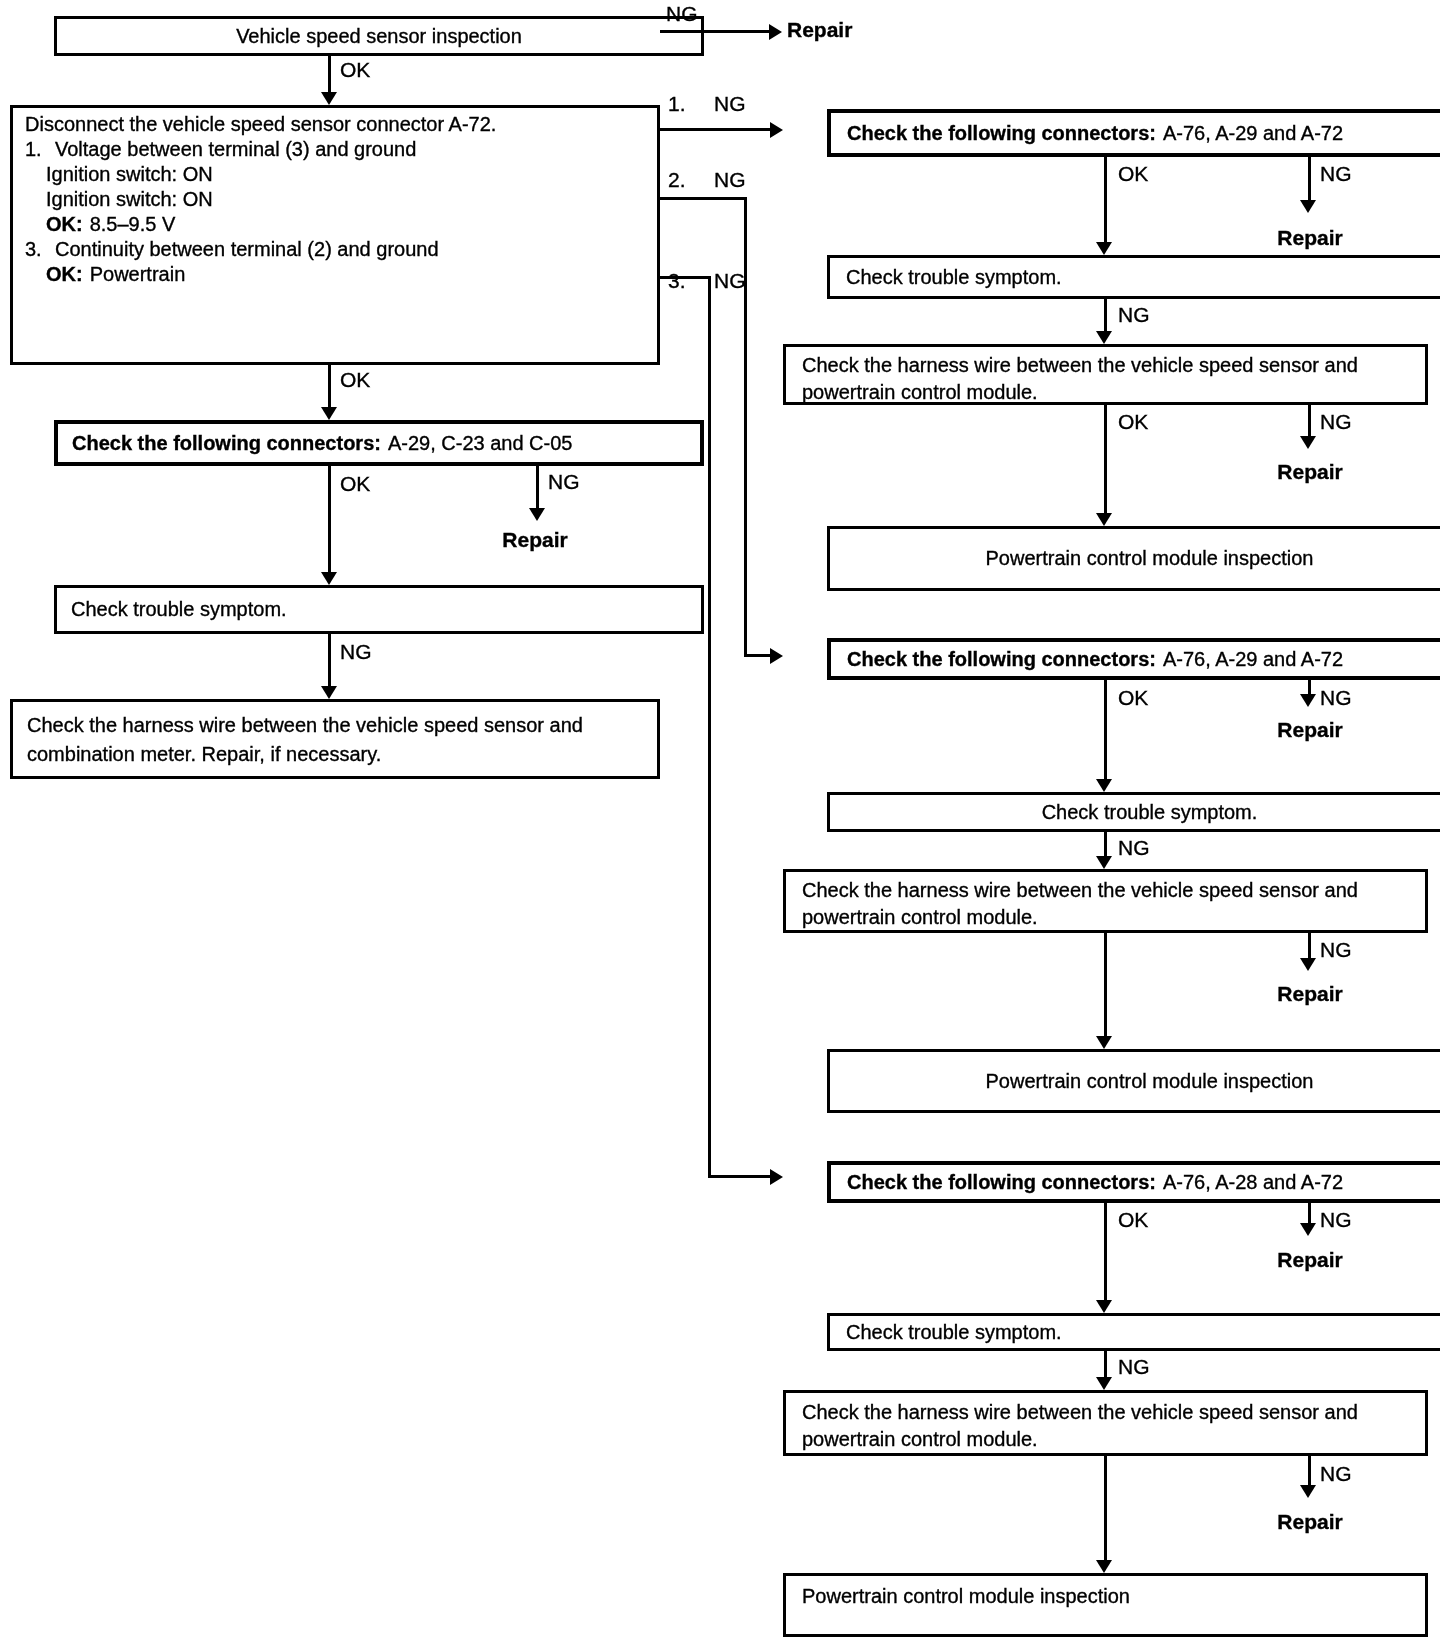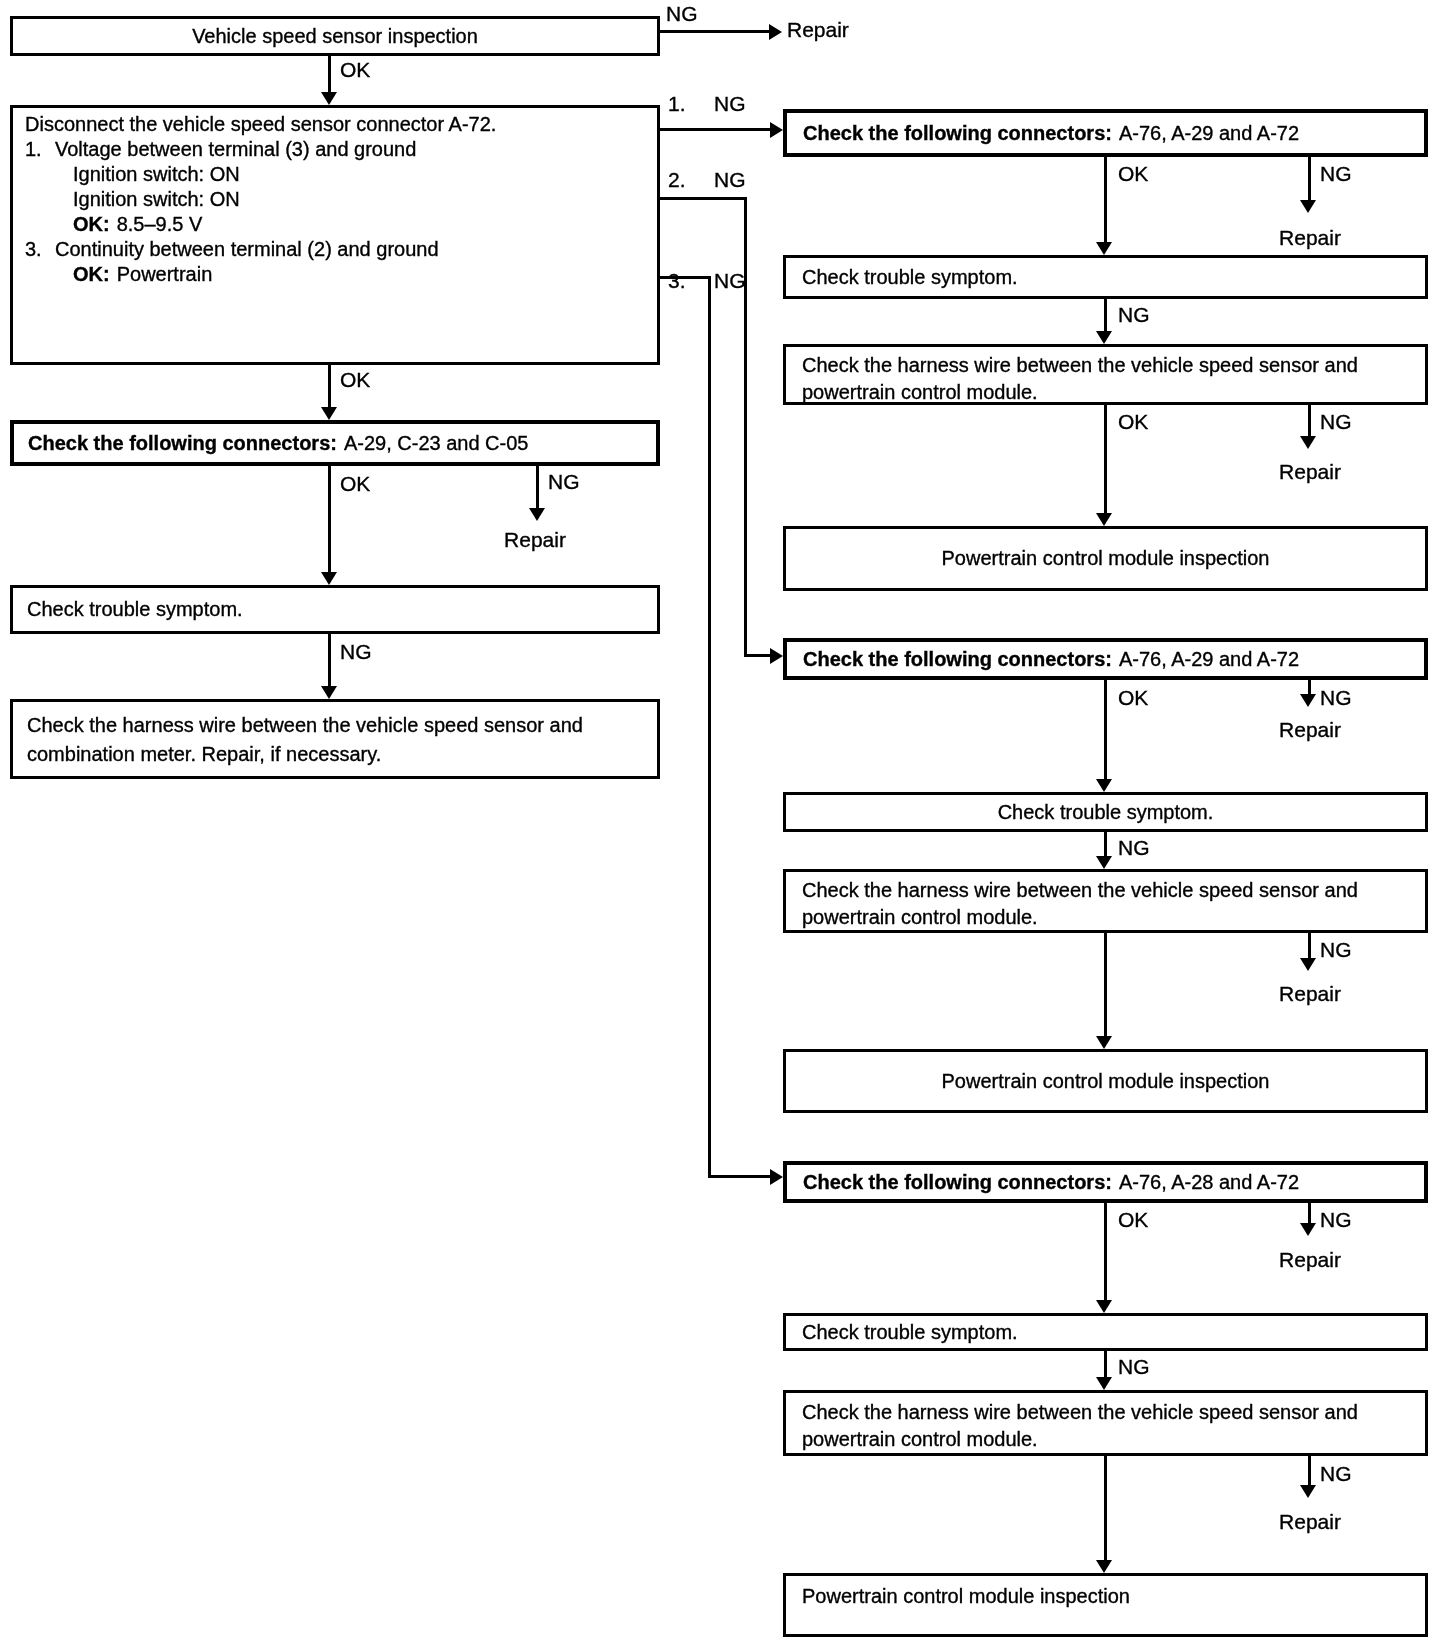--- a/index.html
+++ b/index.html
@@ -7,37 +7,37 @@
     position:relative;width:1440px;height:1652px;background:#fff;
     font-family:"Liberation Sans",sans-serif;color:#000;
     -webkit-text-stroke:0.35px #000;
     overflow:hidden;margin:0 auto;
   }
   .box{
     position:absolute;background:#fff;border:3px solid #000;box-sizing:border-box;
     font-size:20px;line-height:25px;
   }
   .thick{border-width:4px;}
-  .fc{display:flex;align-items:center;}
+  .fc{display:flex;align-items:center;margin-left:44px;}
   .ctr{justify-content:center;text-align:center;}
   .padl{padding-left:14px;padding-right:10px;}
   .hline{position:absolute;height:3px;background:#000;}
   .vline{position:absolute;width:3px;background:#000;}
   .arr-d{position:absolute;width:0;height:0;border-left:8px solid transparent;border-right:8px solid transparent;border-top:13px solid #000;}
   .arr-r{position:absolute;width:0;height:0;border-top:8px solid transparent;border-bottom:8px solid transparent;border-left:13px solid #000;}
   .lbl{position:absolute;font-size:21px;line-height:24px;white-space:nowrap;}
-  .rep{font-weight:normal;}
+  .rep{font-weight:bold;}
   .repc{width:120px;text-align:center;}
   .b{font-weight:bold;}
   .gap{margin-left:0.35em;}
   .branch{position:absolute;font-size:21px;line-height:24px;white-space:nowrap;}
   .branch .num{display:inline-block;width:46px;}
   .ml{padding-left:12px;white-space:nowrap;}
   .ml .num{display:inline-block;width:30px;}
-  .sub{padding-left:60px;}
+  .sub{padding-left:33px;}
   .mbox{padding-top:4px;}
   .wrap2{padding:9px 16px 0 14px;}
   .wrap3{padding:5px 16px 0 16px;line-height:27px;}
   .toppad{padding:8px 16px 0 16px;}
 </style>
 </head>
 <body>
 
 <div class="page">
 

